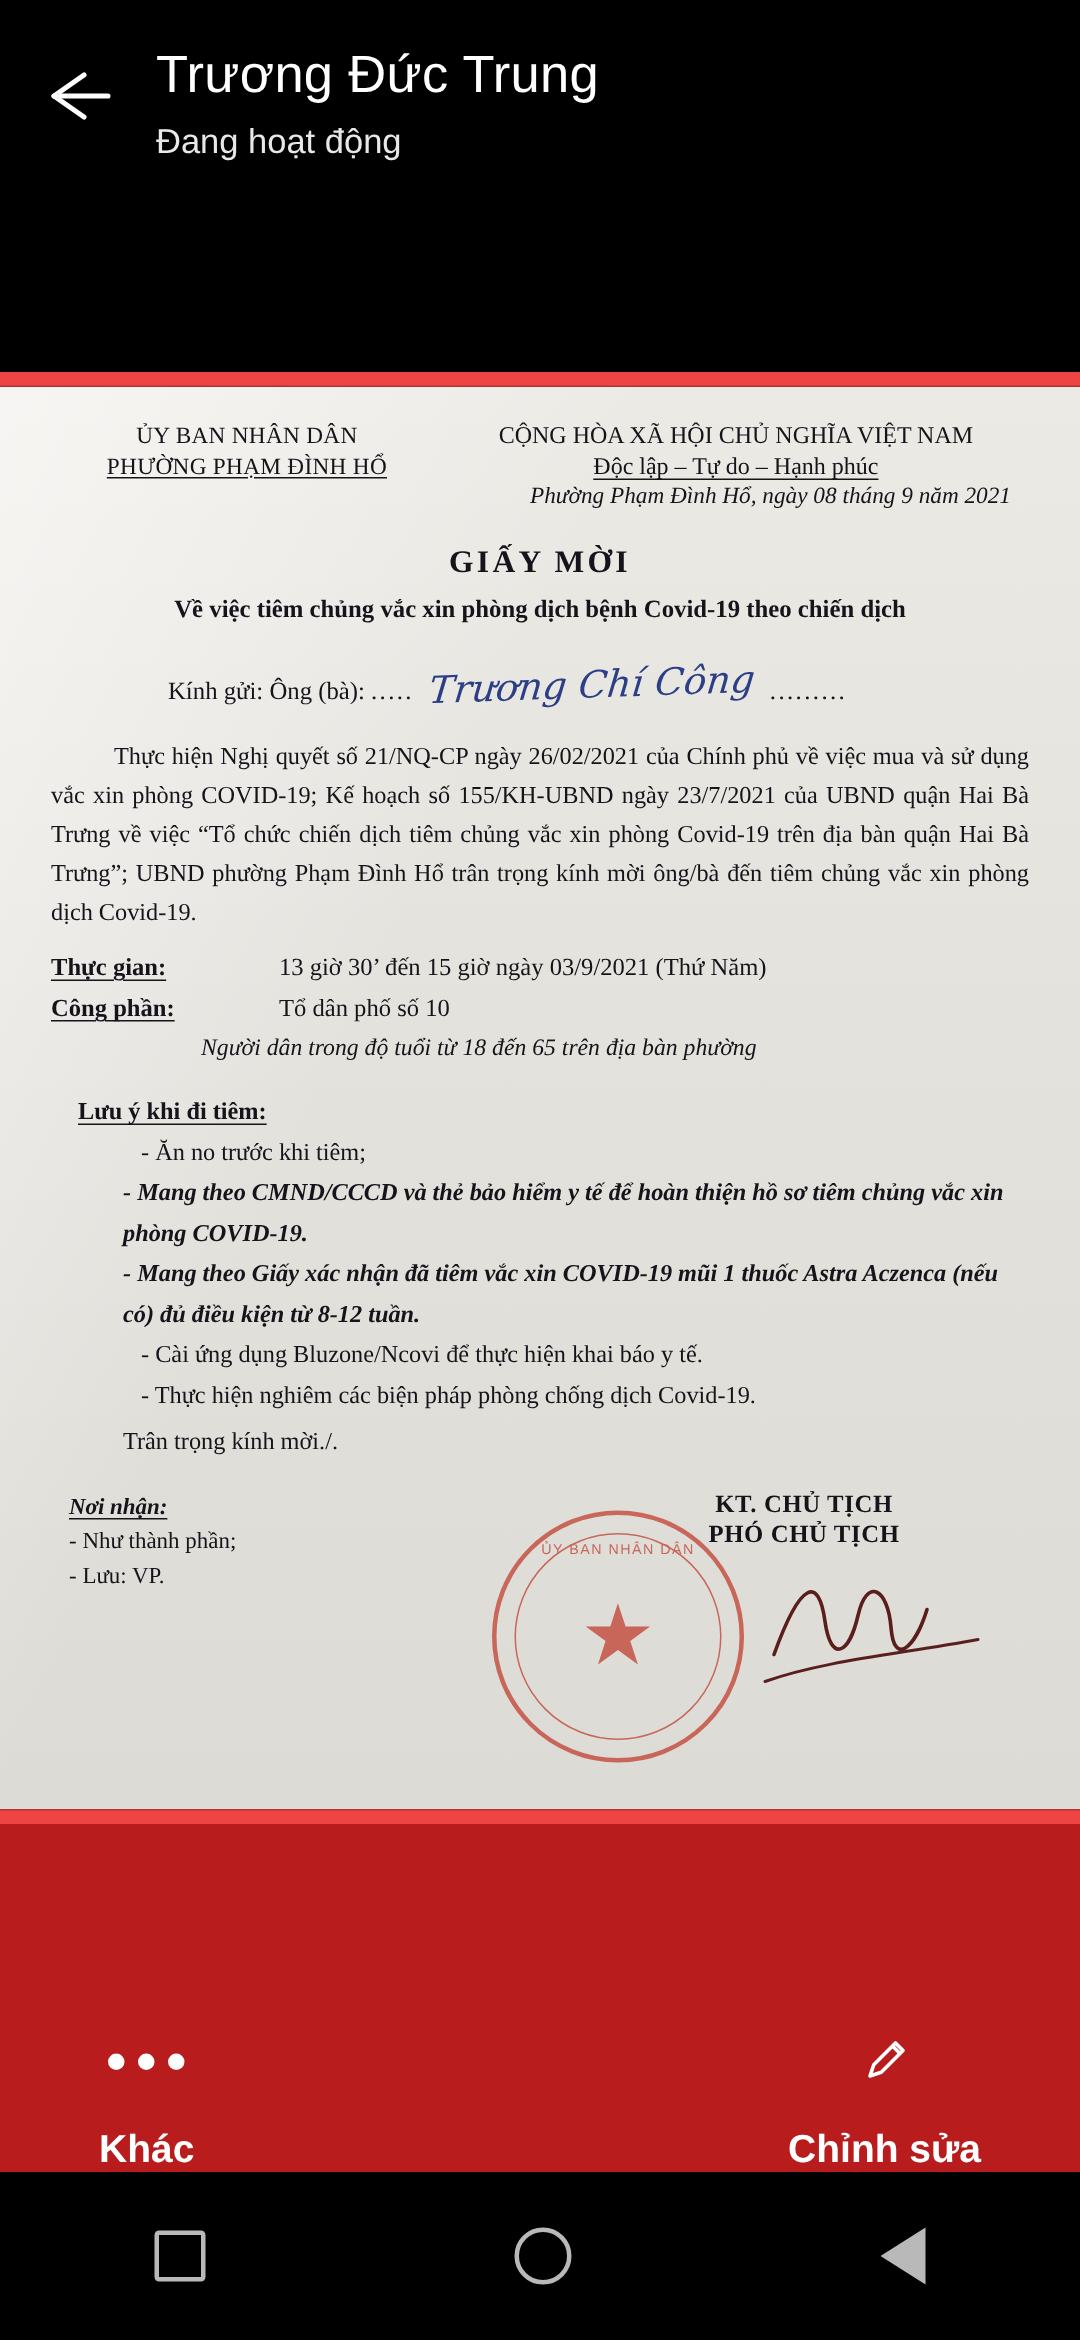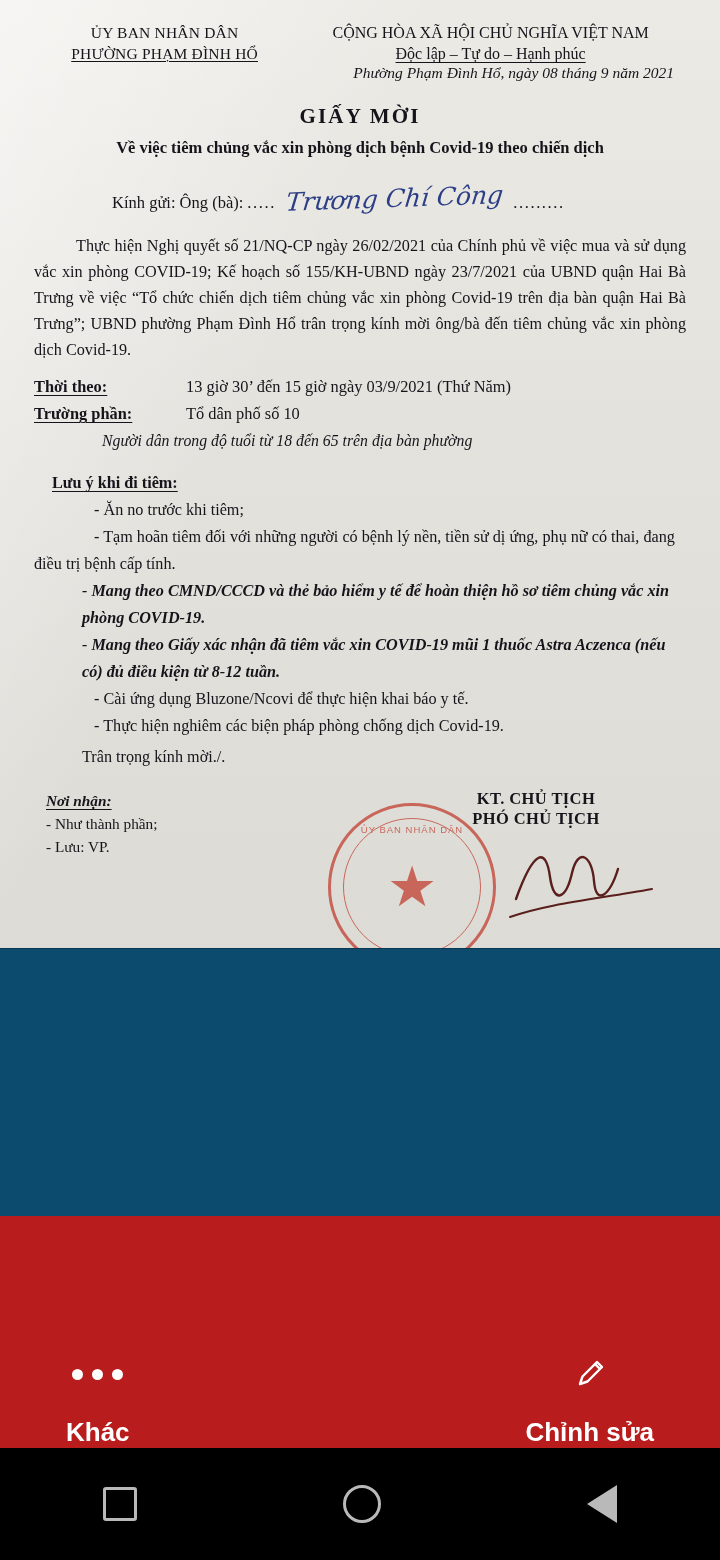--- a/index.html
+++ b/index.html
@@ -45,24 +45,24 @@
     color: #e8e8e8;
     font-size: 23px;
     font-weight: 400;
     line-height: 32px;
     margin-top: 6px;
   }
 
   
   .viewer {
     flex: 1 1 auto;
-    background: #0c4a6e;
+    background: #ef4444;
     position: relative;
     display: flex;
-    align-items: flex-start;
+    align-items: center;
     justify-content: center;
   }
   .doc {
     width: 720px;
     height: 948px;
     background: #e8e6e1;
     background-image:
       linear-gradient(115deg, rgba(255,255,255,.55) 0%, rgba(255,255,255,0) 38%),
       linear-gradient(180deg, #eceae5 0%, #e4e2dd 45%, #dddbd5 100%);
     position: relative;
@@ -159,21 +159,21 @@
   .info-row { display: flex; }
   .info-label {
     width: 152px;
     font-weight: bold;
     text-decoration: underline;
     text-underline-offset: 3px;
     flex: 0 0 152px;
   }
   .info-val { font-weight: normal; }
   .info-note {
-    margin-left: 68px;
+    margin-left: 100px;
     font-style: italic;
     font-size: 15.8px;
   }
 
   .notes { margin-top: 16px; font-size: 16.2px; line-height: 27px; }
   .notes-title { font-weight: bold; text-decoration: underline; text-underline-offset: 3px; padding-left: 18px;}
   .note-li { padding-left: 60px; }
   .note-li.wrap { padding-left: 0; text-indent: 60px; }
   .note-bold { font-weight: bold; font-style: italic; padding-left: 48px; text-indent: 0; }
   .closing { padding-left: 48px; margin-top: 4px; }
@@ -275,20 +275,34 @@
   }
   .nav-sq { width: 34px; height: 34px; border: 3px solid #b9b9b9; border-radius: 3px; }
   .nav-ci { width: 38px; height: 38px; border: 3px solid #b9b9b9; border-radius: 50%; }
   .nav-tri { width: 0; height: 0; border-top: 19px solid transparent; border-bottom: 19px solid transparent; border-right: 30px solid #b9b9b9; }
 </style>
 </head>
 <body>
 
 <div class="phone">
 
+  <div class="appbar">
+    <div class="back-btn">
+      <span>
+        <svg width="48" height="40" viewBox="0 0 48 40" aria-hidden="true">
+          <path d="M28 6 L8 20 L28 34" fill="none" stroke="#ffffff" stroke-width="3.4" stroke-linecap="round" stroke-linejoin="round"></path>
+          <path d="M8 20 H44" fill="none" stroke="#ffffff" stroke-width="3.4" stroke-linecap="round"></path>
+        </svg>
+      </span>
+    </div>
+    <div class="titles">
+      <div class="contact-name">Trương Đức Trung</div>
+      <div class="contact-status">Đang hoạt động</div>
+    </div>
+  </div>
 
   <div class="viewer">
     <div class="doc">
       <div class="doc-inner">
 
         <div class="doc-head">
           <div class="head-left">
             <div>ỦY BAN NHÂN DÂN</div>
             <div class="underline-part">PHƯỜNG PHẠM ĐÌNH HỔ</div>
           </div>
@@ -307,34 +321,33 @@
           <span>Kính gửi: Ông (bà):</span>
           <span class="dots">.....</span>
           <span class="handwriting">Trương Chí Công</span>
           <span class="dots">.........</span>
         </div>
 
         <div class="body-par">Thực hiện Nghị quyết số 21/NQ-CP ngày 26/02/2021 của Chính phủ về việc mua và sử dụng vắc xin phòng COVID-19; Kế hoạch số 155/KH-UBND ngày 23/7/2021 của UBND quận Hai Bà Trưng về việc “Tổ chức chiến dịch tiêm chủng vắc xin phòng Covid-19 trên địa bàn quận Hai Bà Trưng”; UBND phường Phạm Đình Hổ trân trọng kính mời ông/bà đến tiêm chủng vắc xin phòng dịch Covid-19.</div>
 
         <div class="info-table">
           <div class="info-row">
-            <span class="info-label">Thời theo:</span>
+            <span class="info-label">Thực gian:</span>
             <span class="info-val">13 giờ 30’ đến 15 giờ ngày 03/9/2021 (Thứ Năm)</span>
           </div>
           <div class="info-row">
-            <span class="info-label">Trường phần:</span>
+            <span class="info-label">Công phần:</span>
             <span class="info-val">Tổ dân phố số 10</span>
           </div>
           <div class="info-note">Người dân trong độ tuổi từ 18 đến 65 trên địa bàn phường</div>
         </div>
 
         <div class="notes">
           <div class="notes-title">Lưu ý khi đi tiêm:</div>
           <div class="note-li">- Ăn no trước khi tiêm;</div>
-          <div class="note-li wrap">- Tạm hoãn tiêm đối với những người có bệnh lý nền, tiền sử dị ứng, phụ nữ có thai, đang điều trị bệnh cấp tính.</div>
           <div class="note-bold">- Mang theo CMND/CCCD và thẻ bảo hiểm y tế để hoàn thiện hồ sơ tiêm chủng vắc xin phòng COVID-19.</div>
           <div class="note-bold">- Mang theo Giấy xác nhận đã tiêm vắc xin COVID-19 mũi 1 thuốc Astra Aczenca (nếu có) đủ điều kiện từ 8-12 tuần.</div>
           <div class="note-li">- Cài ứng dụng Bluzone/Ncovi để thực hiện khai báo y tế.</div>
           <div class="note-li">- Thực hiện nghiêm các biện pháp phòng chống dịch Covid-19.</div>
           <div class="closing">Trân trọng kính mời./.</div>
         </div>
 
         <div class="signature-block">
           <div class="recv">
             <div class="t">Nơi nhận:</div>

